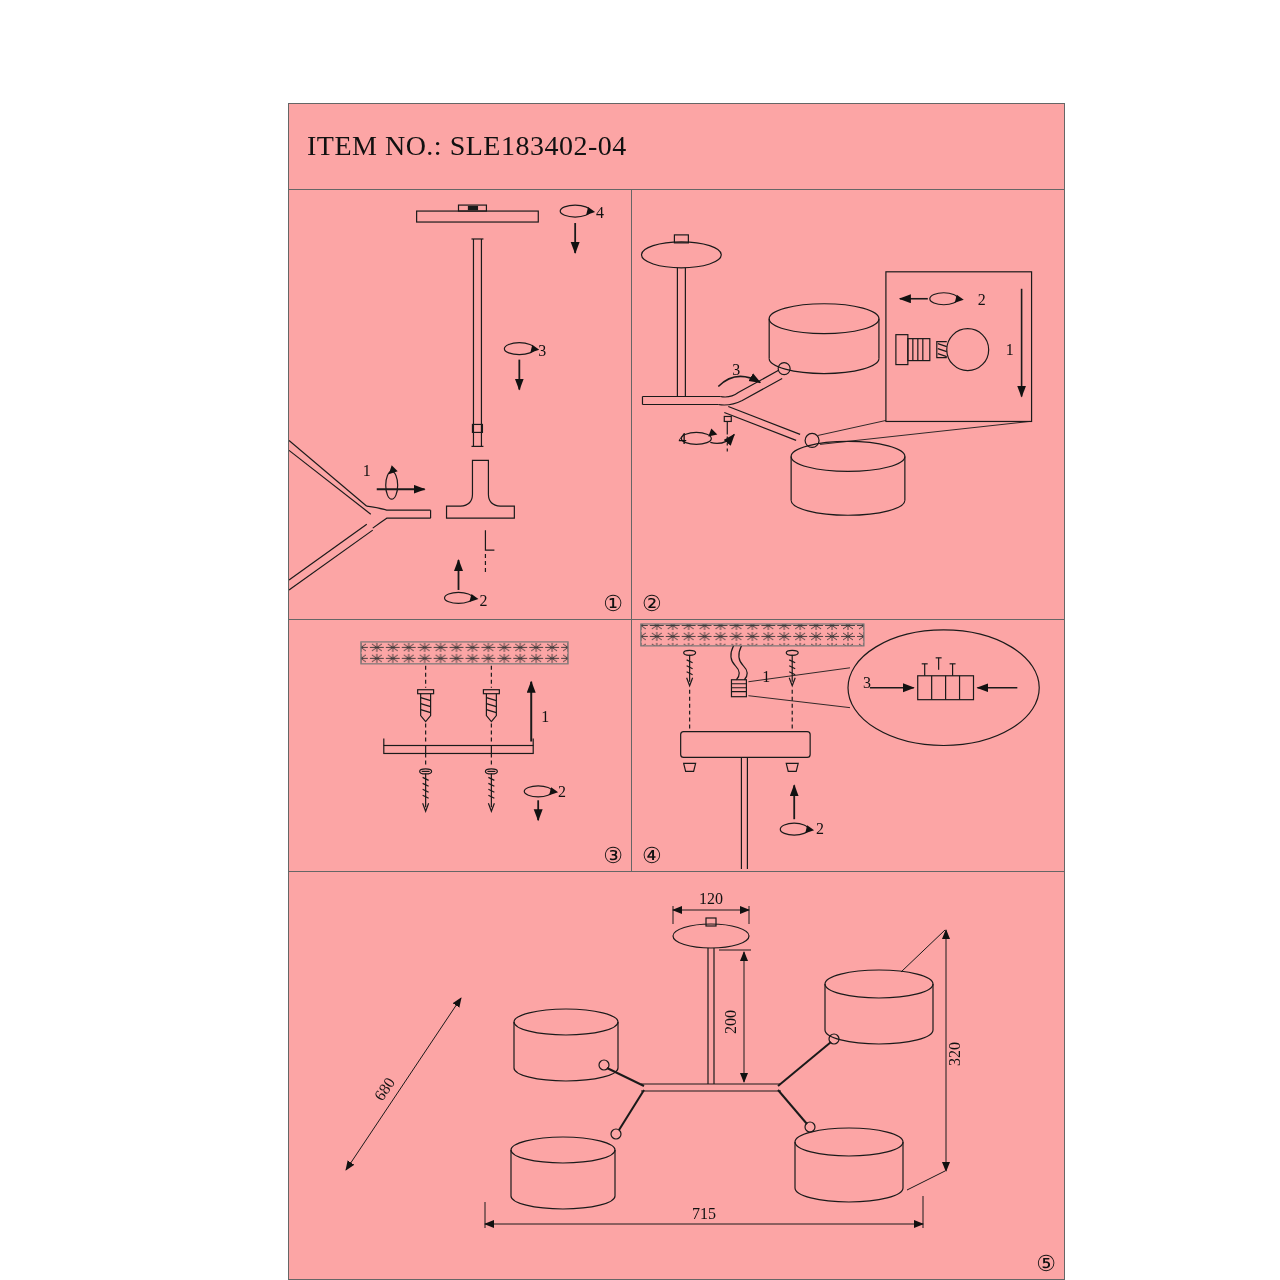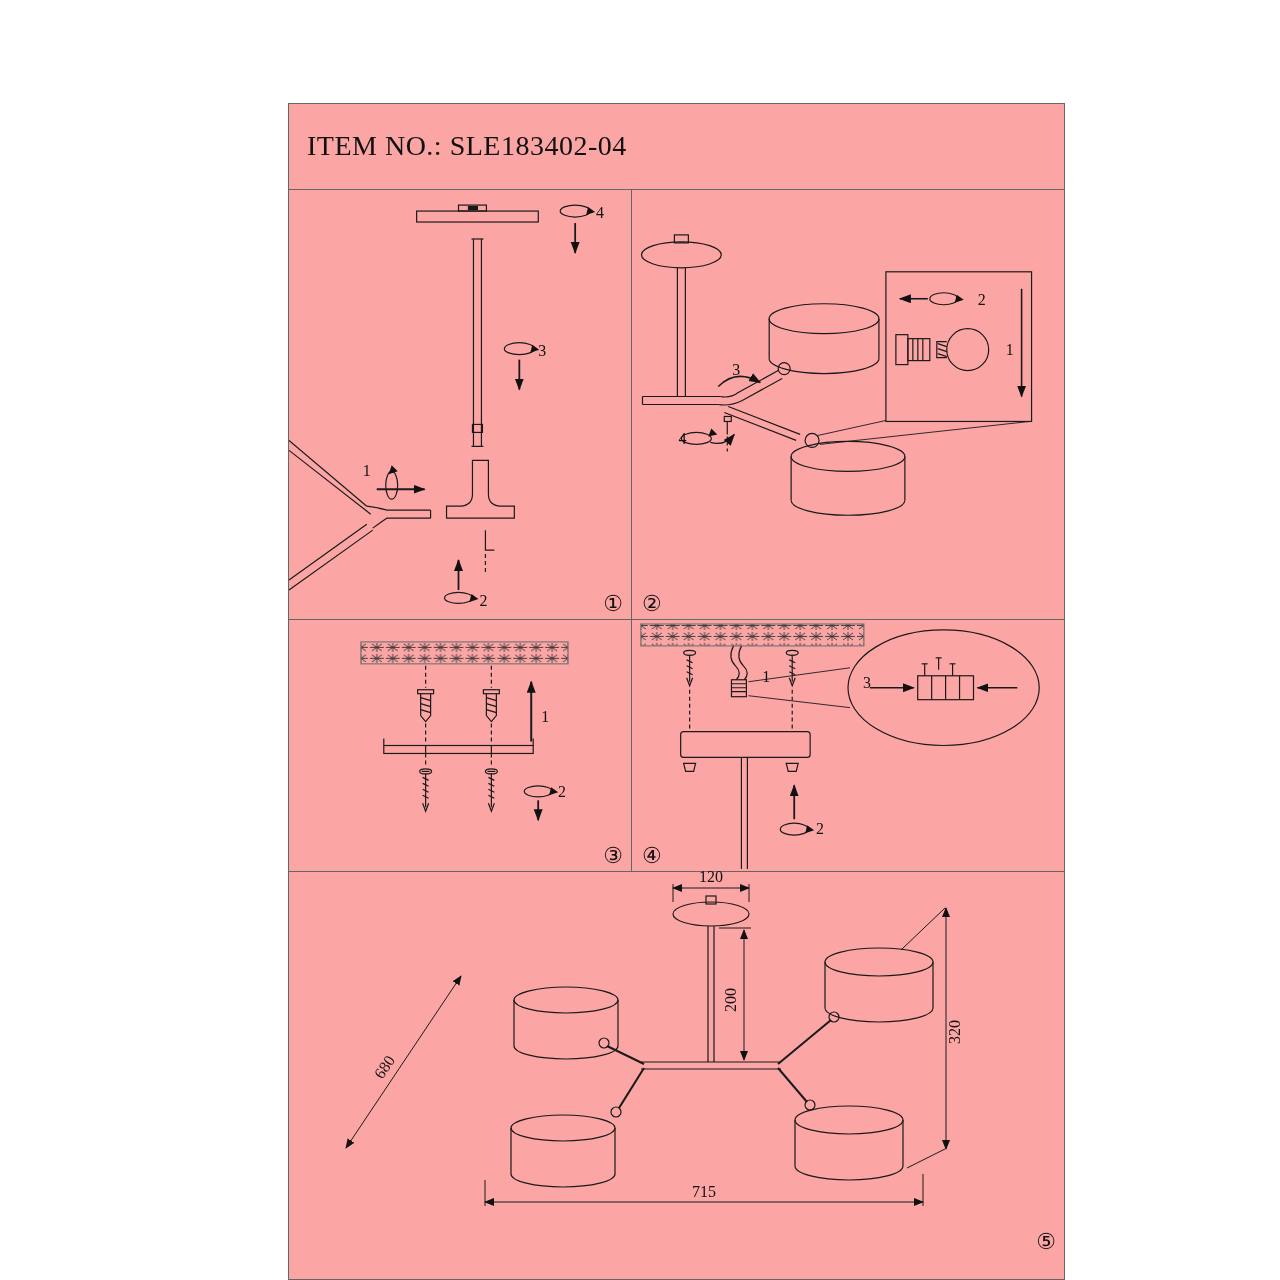--- a/index.html
+++ b/index.html
@@ -9,21 +9,21 @@
            border:1px solid #666; background:#fca5a5; box-sizing:content-box;margin-top:31px; }
   .header { position:absolute; left:0; top:0; width:775px; height:85px;
             border-bottom:1px solid #666; }
   .title { position:absolute; left:18px; top:26px; font-size:28px; letter-spacing:0.5px;
            font-family:"Liberation Serif", serif; color:#111; white-space:nowrap; }
   .panel { position:absolute; box-sizing:border-box; overflow:hidden; }
   .p1 { left:0;   top:85px;  width:343px; height:431px; border-right:1px solid #666; border-bottom:1px solid #666; }
   .p2 { left:343px; top:85px; width:432px; height:431px; border-bottom:1px solid #666; }
   .p3 { left:0;   top:516px; width:343px; height:252px; border-right:1px solid #666; border-bottom:1px solid #666; }
   .p4 { left:343px; top:516px; width:432px; height:252px; border-bottom:1px solid #666; }
-  .p5 { left:0;   top:746px; width:775px; height:407px; }
+  .p5 { left:0;   top:768px; width:775px; height:407px; }
   .panel svg { display:block; width:100%; height:100%; }
   svg text { font-family:"Liberation Serif", serif; font-size:16px; fill:#111; stroke:none; }
   .badge { position:absolute; font-size:22px; color:#111; line-height:1; }
   .badge.br { right:8px;  bottom:4px; }
   .badge.bl { left:10px;  bottom:4px; }
 </style>
 </head>
 <body>
 
 <div class="sheet">

